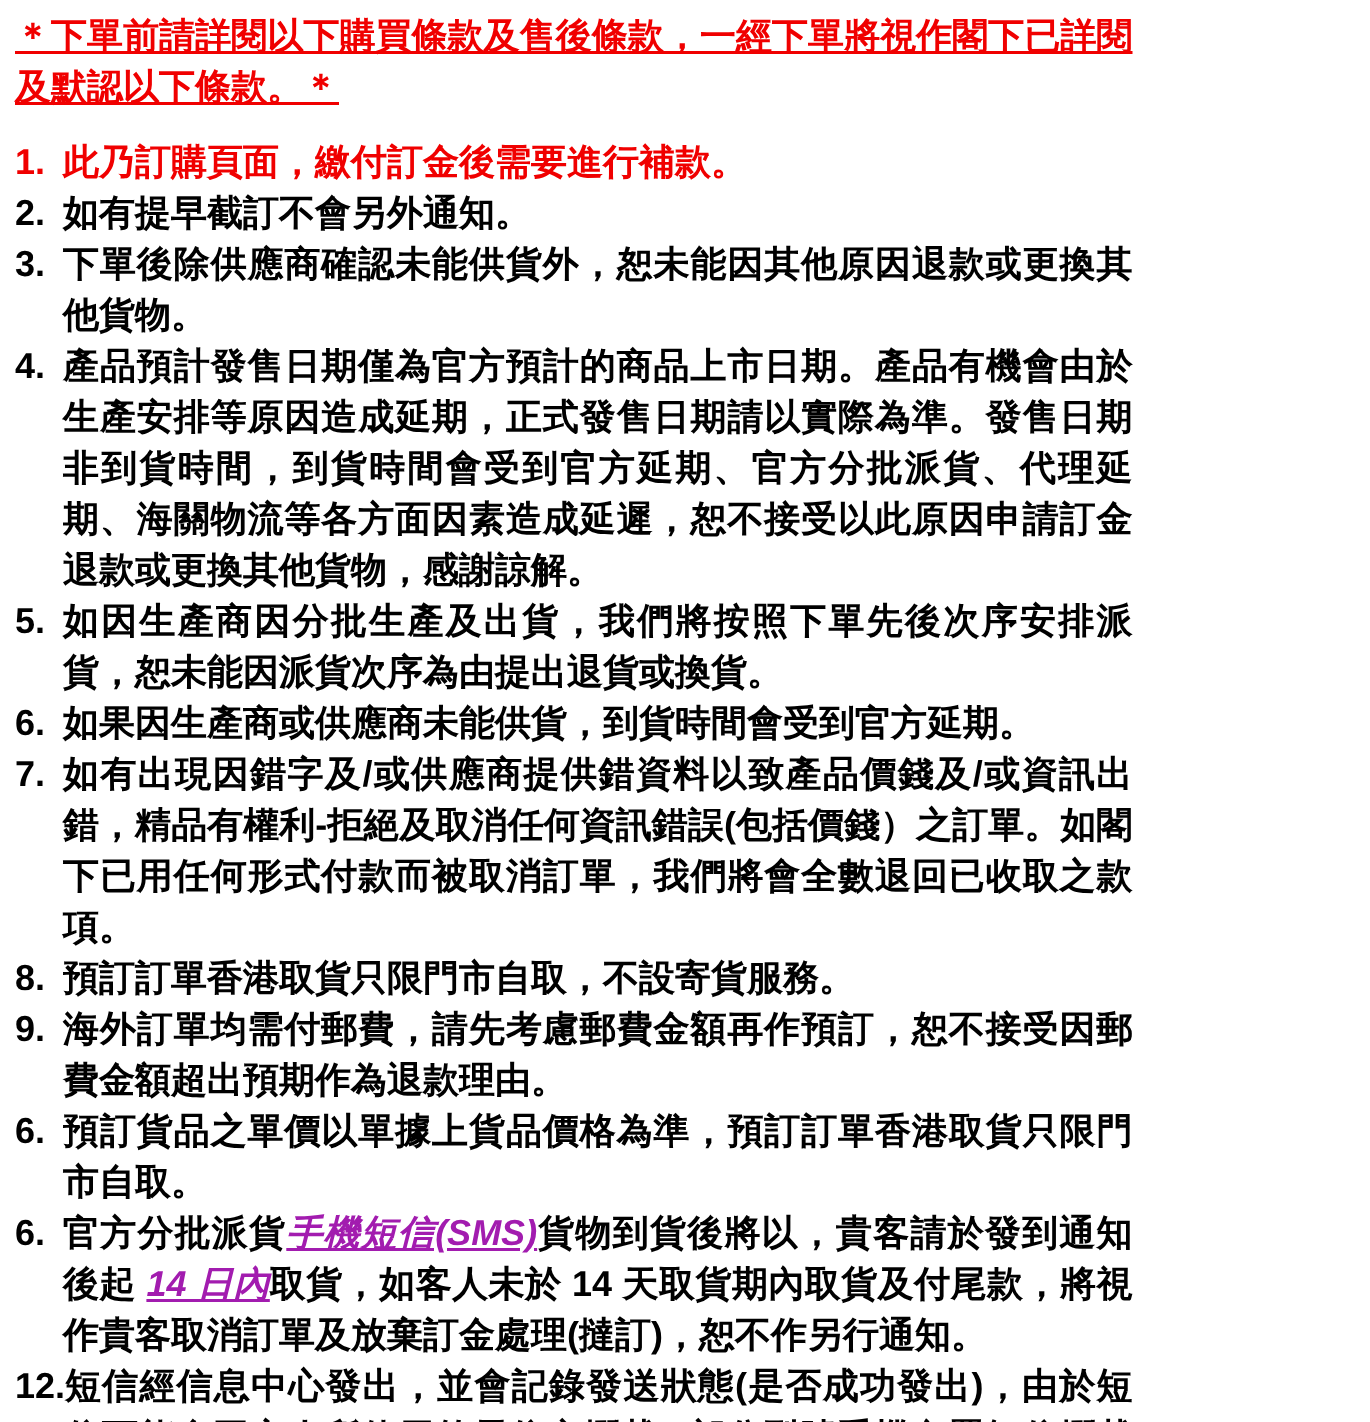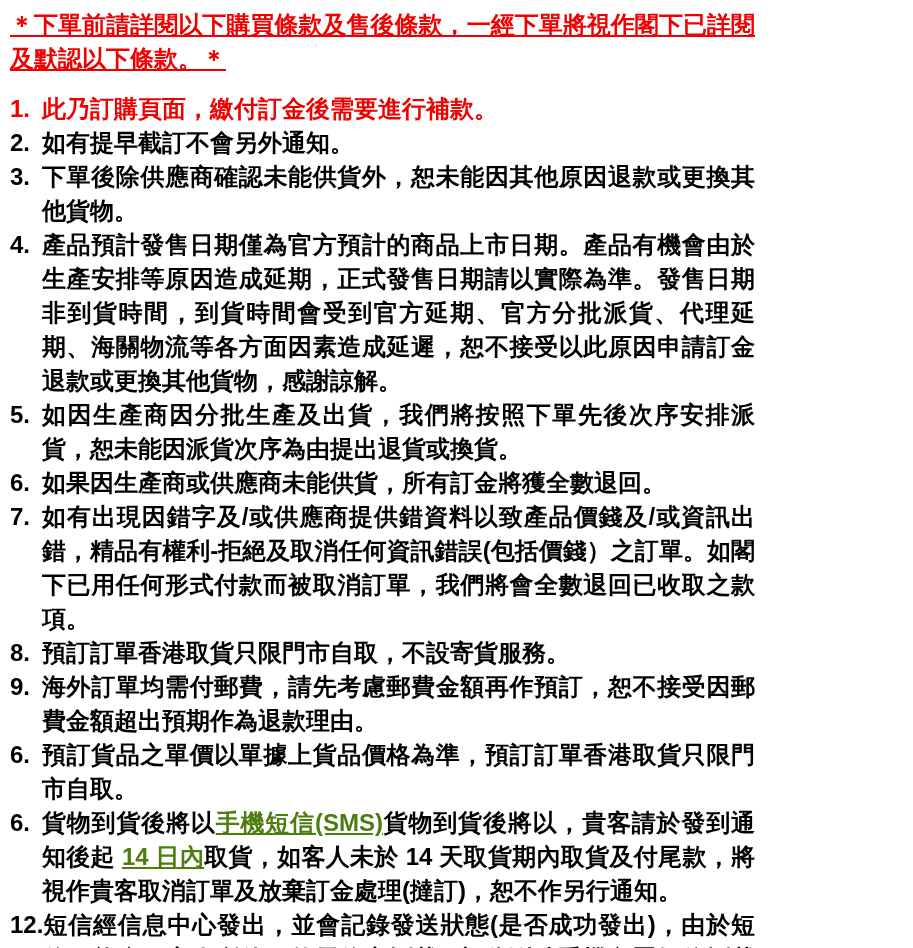--- a/index.html
+++ b/index.html
@@ -41,22 +41,23 @@
     flex: 0 0 32px;
     white-space: nowrap;
   }
   .body-text {
     flex: 1 1 auto;
     text-align: justify;
     text-justify: inter-ideograph;
   }
   .red { color: #f00000; }
   .red-u {
-    color: #4d7c0f;
+    color: #a21caf;
     text-decoration: underline;
+    font-style: italic;
   }
   .link {
     color: #ec4899;
     cursor: pointer;
   }
 </style>
 </head>
 <body>
 
 <div class="page">
@@ -86,21 +87,21 @@
       <span class="body-text"><span>產品預計發售日期僅為官方預計的商品上市日期。產品有機會由於生產安排等原因造成延期，正式發售日期請以實際為準。發售日期非到貨時間，到貨時間會受到官方延期、官方分批派貨、代理延期、海關物流等各方面因素造成延遲，恕不接受以此原因申請訂金退款或更換其他貨物，感謝諒解。</span></span>
     </li>
 
     <li class="term">
       <span class="num">5.</span>
       <span class="body-text"><span>如因生產商因分批生產及出貨，我們將按照下單先後次序安排派貨，恕未能因派貨次序為由提出退貨或換貨。</span></span>
     </li>
 
     <li class="term">
       <span class="num">6.</span>
-      <span class="body-text"><span>如果因生產商或供應商未能供貨，所有訂金將獲全數退回。</span></span>
+      <span class="body-text"><span>如果因生產商或供應商未能供貨，到貨時間會受到官方延期。</span></span>
     </li>
 
     <li class="term">
       <span class="num">7.</span>
       <span class="body-text"><span>如有出現因錯字及/或供應商提供錯資料以致產品價錢及/或資訊出錯，精品有權利-拒絕及取消任何資訊錯誤(包括價錢）之訂單。如閣下已用任何形式付款而被取消訂單，我們將會全數退回已收取之款項。</span></span>
     </li>
 
     <li class="term">
       <span class="num">8.</span>
       <span class="body-text"><span>預訂訂單香港取貨只限門市自取，不設寄貨服務。</span></span>
@@ -111,21 +112,21 @@
       <span class="body-text"><span>海外訂單均需付郵費，請先考慮郵費金額再作預訂，恕不接受因郵費金額超出預期作為退款理由。</span></span>
     </li>
 
     <li class="term">
       <span class="num">6.</span>
       <span class="body-text"><span>預訂貨品之單價以單據上貨品價格為準，預訂訂單香港取貨只限門市自取。</span></span>
     </li>
 
     <li class="term">
       <span class="num">6.</span>
-      <span class="body-text"><span>貨物到貨後將以</span><span class="red-u">手機短信(SMS)</span><span>貨物到貨後將以，貴客請於發到通知後起 </span><span class="red-u">14 日內</span><span>取貨，如客人未於 14 天取貨期內取貨及付尾款，將視作貴客取消訂單及放棄訂金處理(撻訂)，恕不作另行通知。</span></span>
+      <span class="body-text"><span>官方分批派貨</span><span class="red-u">手機短信(SMS)</span><span>貨物到貨後將以，貴客請於發到通知後起 </span><span class="red-u">14 日內</span><span>取貨，如客人未於 14 天取貨期內取貨及付尾款，將視作貴客取消訂單及放棄訂金處理(撻訂)，恕不作另行通知。</span></span>
     </li>
 
     <li class="term">
       <span class="num">12.</span>
       <span class="body-text"><span>短信經信息中心發出，並會記錄發送狀態(是否成功發出)，由於短信可能會因客人所使用的電信商攔截 / 部分型號手機內置短信攔截設定 / 其他原因未能查看短信，我們只能按照信息中心的發送狀態作準，未能考慮客人個別情況，恕不接受未有收到短信為由要求取回已撻訂的貨物或訂金。</span></span>
     </li>
 
     <li class="term">
       <span class="num">13.</span>
       <span class="body-text"><span>有關更多網店購物詳情，請參閱 </span><span class="link">網店購物須知</span><span> 。</span></span>

